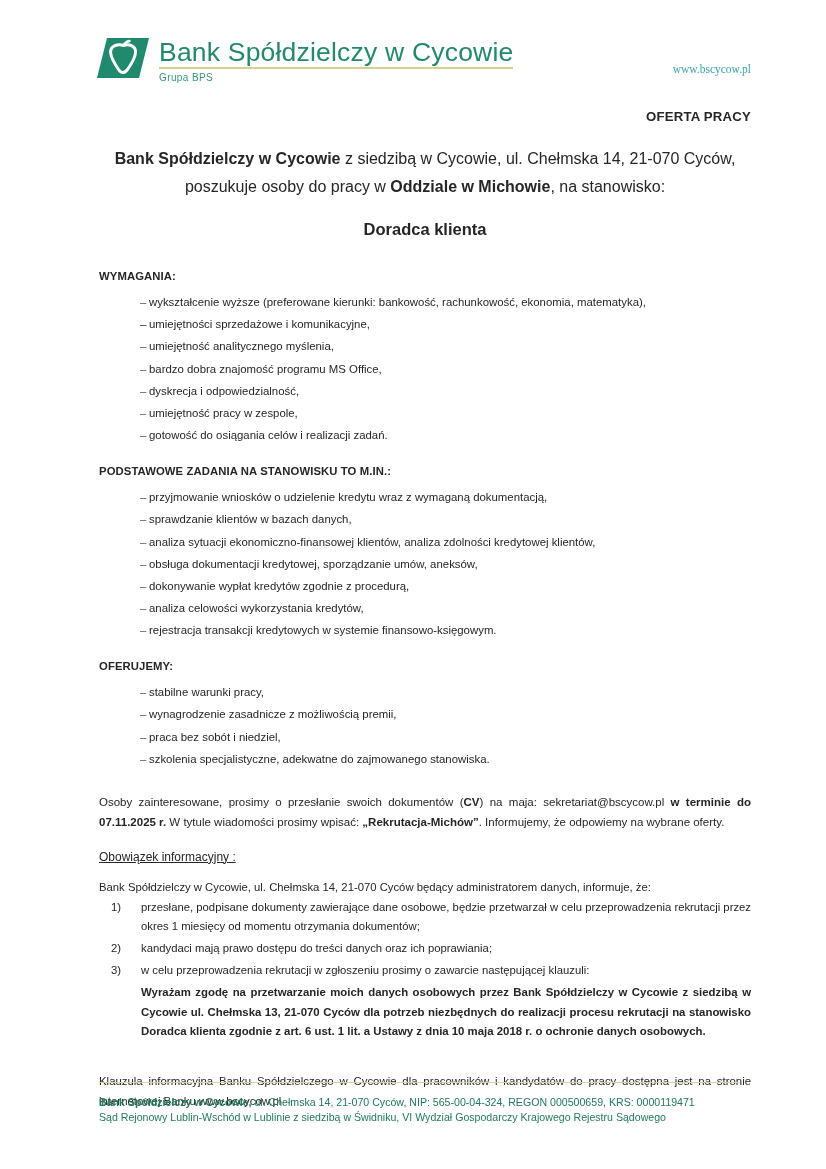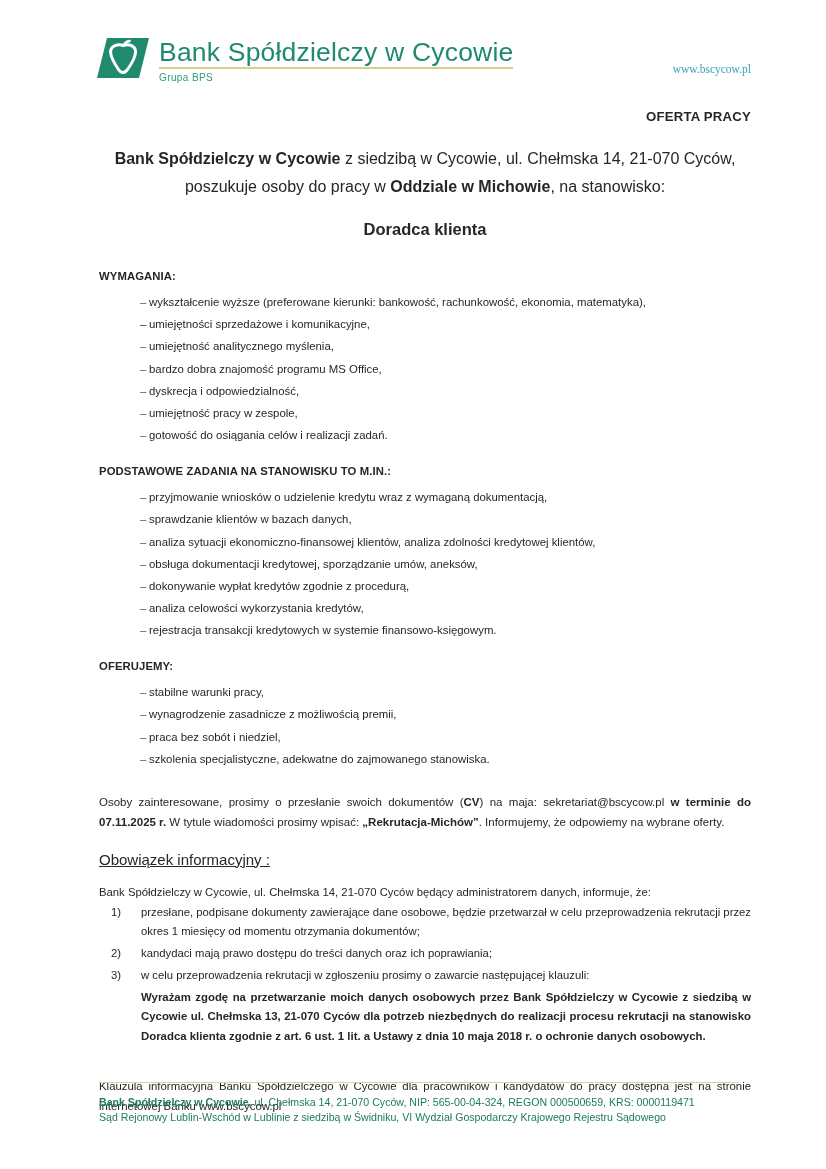--- a/index.html
+++ b/index.html
@@ -144,21 +144,21 @@
     font-size: 11.5px;
   }
   .para b { font-weight: bold; }
 
   .block-gap-lg { height: 19px; }
   .block-gap-md { height: 15px; }
   .block-gap-sm { height: 11px; }
 
   .underlined {
     text-decoration: underline;
-    font-size: 15px;
+    font-size: 12px;
   }
 
   .gdpr-intro {
     margin: 0 0 2px 0;
     font-size: 11.3px;
     line-height: 1.6;
   }
 
   ol.num-list {
     list-style: none;

